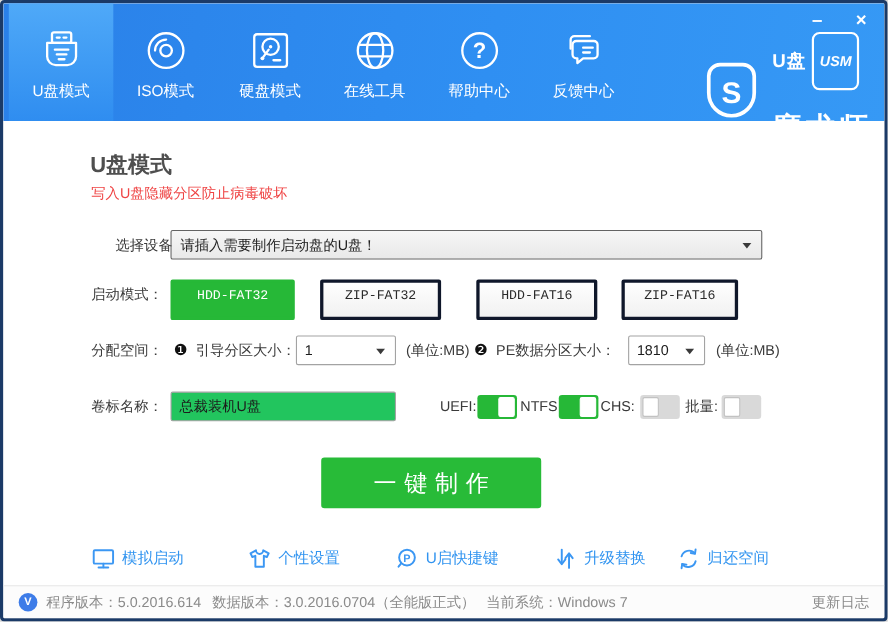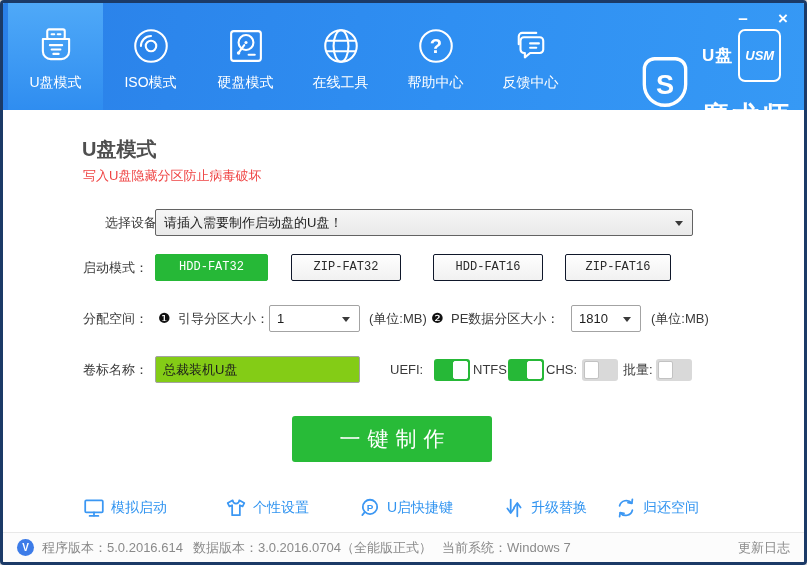--- a/index.html
+++ b/index.html
@@ -53,38 +53,38 @@
     cursor:pointer;
   }
   .caret {
     position:absolute; right:9px; top:11px; width:0; height:0;
     border-left:4px solid transparent; border-right:4px solid transparent;
     border-top:5px solid #3a3a3a;
   }
 
   
   .mode-btn {
-    position:absolute; top:144px; height:27px; border:1px solid #0f172a;
+    position:absolute; top:144px; height:37px; border:3px solid #0f172a;
     border-radius:2px; background:linear-gradient(180deg,#fefefe,#f1f1f1);
     font-family:"Liberation Mono","DejaVu Sans Mono",monospace;
     font-size:12px; color:#2a2a2a; text-align:center; line-height:25px; cursor:pointer;
   }
   .mode-btn.selected { background:#26b837; border-color:#26b837; color:#ffffff; }
 
   
   .bullet { position:absolute; top:195px; font-size:14px; color:#111; line-height:27px; }
   .mini-select {
     position:absolute; top:195px; height:27px; border:1px solid #a3a3a3; border-radius:2px;
     background:#fff; font-size:13px; color:#1c1c1c; line-height:25px; padding-left:7px; cursor:pointer;
   }
 
   
   .text-input {
     position:absolute; left:152px; top:246px; width:205px; height:27px;
-    border:1px solid #a3a3a3; border-radius:2px; background:#84cc16;
+    border:1px solid #a3a3a3; border-radius:2px; background:#22c55e;
     font-size:13px; color:#1c1c1c; padding-left:7px;
     font-family:"Liberation Sans","DejaVu Sans",sans-serif;
   }
   .toggle {
     position:absolute; top:249px; width:36px; height:22px; border-radius:3px;
     background:#d9d9d9; cursor:pointer;
   }
   .toggle .knob {
     position:absolute; top:2px; left:2px; width:15px; height:18px;
     background:#fff; border:1px solid #c2c2c2; border-radius:2px;
@@ -258,21 +258,21 @@
     <span class="flabel" style="left:448px; top:195px;">PE数据分区大小：</span>
     <div class="mini-select" style="left:568px; width:70px;">
       <span>1810</span>
       <span class="caret"></span>
     </div>
     <span class="flabel" style="left:648px; top:195px;">(单位:MB)</span>
 
     <span class="flabel" style="left:80px; top:246px;">卷标名称：</span>
     <input class="text-input" type="text" value="总裁装机U盘" style="">
 
-    <span class="flabel" style="left:387px; top:246px;">UEFI:</span>
+    <span class="flabel" style="left:397px; top:246px;">UEFI:</span>
     <div class="toggle on" style="left:431px;">
         <span class="knob"></span>
       </div>
 
     <span class="flabel" style="left:470px; top:246px;">NTFS:</span>
     <div class="toggle on" style="left:505px;">
         <span class="knob"></span>
       </div>
 
     <span class="flabel" style="left:543px; top:246px;">CHS:</span>

